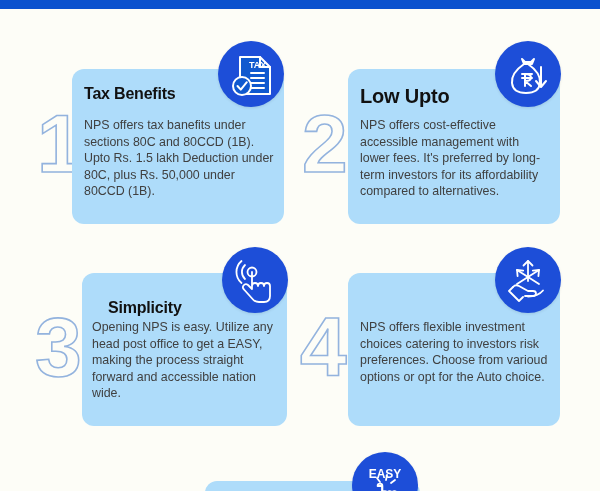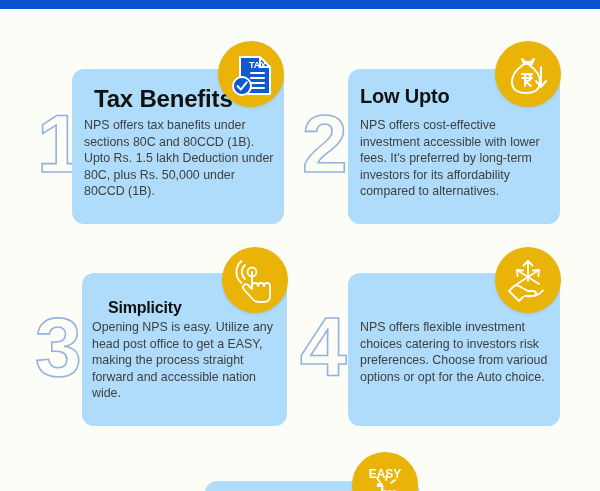--- a/index.html
+++ b/index.html
@@ -62,35 +62,35 @@
     color: transparent;
     -webkit-text-stroke: 1.6px #93b3de;
     line-height: 1;
     user-select: none;
   }
 
   
   .icon-badge {
     position: absolute;
     border-radius: 50%;
-    background: #eab308;
+    background: #1d4ed8;
     box-shadow: 0 1px 3px rgba(0,0,0,0.10);
   }
   .icon-badge svg {
     display: block;
     width: 100%;
     height: 100%;
   }
 
   #card1 { left: 72px;  top: 60px;  width: 212px; height: 155px; }
   #card2 { left: 348px; top: 60px;  width: 212px; height: 155px; }
   #card3 { left: 82px;  top: 264px; width: 205px; height: 153px; }
   #card4 { left: 348px; top: 264px; width: 212px; height: 153px; }
 
-  #title1 { left: 94px;  top: 76px;  font-size: 24px; }
+  #title1 { left: 84px;  top: 76px;  font-size: 16px; }
   #title2 { left: 360px; top: 76px;  font-size: 20px; }
   #title3 { left: 108px;  top: 278px; font-size: 16px; margin-top: 12px; }
   #title4 { left: 360px; top: 278px; font-size: 20px; }
 
   #body1 { left: 84px;  top: 108px; width: 190px; font-size: 12.4px; }
   #body2 { left: 360px; top: 108px; width: 192px; font-size: 12.4px; }
   #body3 { left: 92px;  top: 310px; width: 186px; font-size: 12.4px; }
   #body4 { left: 360px; top: 310px; width: 194px; font-size: 12.4px; }
 
   #num1 { left: 37px;  top: 94px;  font-size: 82px; }
@@ -132,21 +132,21 @@
       <circle cx="24" cy="45" r="9" fill="#1059cf" stroke="#ffffff" stroke-width="2"></circle>
       <path d="M19.5 45 l3.3 3.6 l6-7.4" fill="none" stroke="#ffffff" stroke-width="2" stroke-linecap="round" stroke-linejoin="round"></path>
     </svg>
   </div>
 
   <div class="numeral" id="num2">2</div>
 
   <div class="card" id="card2"></div>
 
   <div class="card-title" id="title2">Low Upto</div>
-  <div class="card-body" id="body2">NPS offers cost-effective investment accessible with lower fees. It's preferred by long-term investors for its affordability compared to alternatives.</div>
+  <div class="card-body" id="body2">NPS offers cost-effective accessible management with lower fees. It's preferred by long-term investors for its affordability compared to alternatives.</div>
 
   <div class="icon-badge" id="icon2">
     <svg viewBox="0 0 66 66" xmlns="http://www.w3.org/2000/svg">
       <g fill="none" stroke="#ffffff" stroke-width="2" stroke-linejoin="round" stroke-linecap="round">
         <path d="M27 18 l3 3 h6 l3 -3 l-2 5 h-8 z"></path>
         <path d="M29 23 q-13 9 -12 19 q1 10 14 10 q13 0 14 -10 q1 -10 -12 -19 z"></path>
         <path d="M27 33 h10 M27 37 h10 M30 33 v12 M30 33 q6 0 6 3.5 q0 3.5 -6 3.5 M30 40 l6 5"></path>
         <path d="M46 26 v19"></path>
         <path d="M41 40 l5 6 l5 -6"></path>
       </g>

